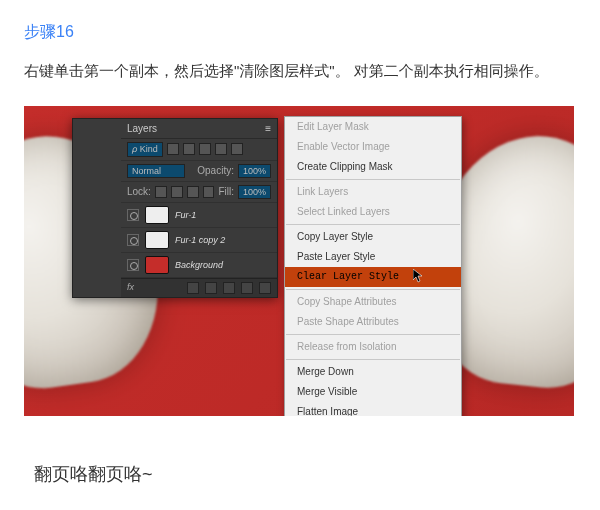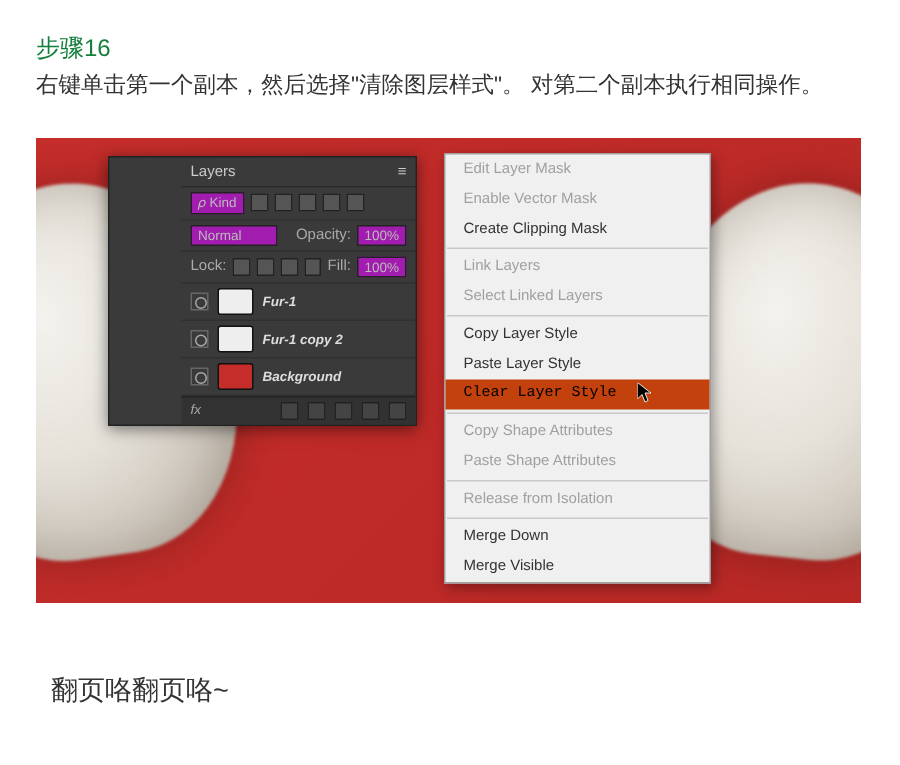--- a/index.html
+++ b/index.html
@@ -1,37 +1,37 @@
 <!DOCTYPE html>
 <html><head>
 <meta charset="utf-8">
 <style>
   * { margin: 0; padding: 0; box-sizing: border-box; }
   body { font-family: "Microsoft YaHei", -apple-system, sans-serif; background: #fff; width: 600px; }
   .wrap { padding: 22px 24px 20px 24px; }
-  .step-title { font-size: 16px; color: #15803d; }
+  .step-title { font-size: 16px; color: #3b82f6; margin-bottom: 14px; }
   .desc { font-size: 15px; color: #333; line-height: 1.9; margin-bottom: 20px; }
   .shot { position: relative; width: 550px; height: 310px; background: linear-gradient(135deg,#c52d2a 0%,#b82825 100%); overflow: hidden; }
   .fur { position: absolute; width: 200px; height: 250px; border-radius: 50% 50% 40% 40%; background: radial-gradient(ellipse at 40% 35%, #f4f2ee 0%, #e6e2da 40%, #cfc8be 70%, #b0a89a 100%); filter: blur(1px); box-shadow: 0 0 30px rgba(0,0,0,0.25), inset 0 0 40px rgba(120,110,95,0.4); }
   .fur.left { left: -70px; top: 30px; transform: rotate(-8deg); }
   .fur.right { right: -60px; top: 30px; transform: rotate(6deg); }
   .panel { position: absolute; left: 48px; top: 12px; width: 206px; background: #3a3a3a; border: 1px solid #222; box-shadow: 0 2px 10px rgba(0,0,0,0.5); font-size: 10px; color: #ccc; font-family: Tahoma, sans-serif; padding-left: 48px; }
   .panel-head { display: flex; align-items: center; justify-content: space-between; padding: 4px 6px; border-bottom: 1px solid #2a2a2a; }
   .panel-row { display: flex; align-items: center; padding: 3px 6px; gap: 4px; border-bottom: 1px solid #303030; }
-  .panel-row .dd { background: #a21caf; border: 1px solid #222; padding: 1px 4px; font-size: 9px; color: #bbb; }
+  .panel-row .dd { background: #0c4a6e; border: 1px solid #222; padding: 1px 4px; font-size: 9px; color: #bbb; }
   .panel-row .ic { width: 12px; height: 12px; background: #555; border: 1px solid #222; }
   .layer { display: flex; align-items: center; padding: 3px 6px; gap: 6px; border-bottom: 1px solid #303030; }
   .eye { width: 12px; height: 12px; border: 1px solid #666; position: relative; }
   .eye::after { content: ""; position: absolute; width: 6px; height: 6px; border: 1px solid #aaa; border-radius: 50%; left: 2px; top: 2px; }
   .thumb { width: 24px; height: 18px; background: #eee; border: 1px solid #111; border-radius: 2px; }
   .thumb.bg { background: #c52d2a; }
-  .layer span { font-size: 9px; color: #ddd; font-style: italic; font-weight: bold; }
+  .layer span { font-size: 9px; color: #ddd; font-style: italic; }
   .panel-foot { background: #323232; padding: 3px 6px; display: flex; gap: 6px; justify-content: flex-end; border-top: 1px solid #222; }
   .panel-foot .b { width: 12px; height: 12px; background: #444; border: 1px solid #222; }
-  .menu { position: absolute; left: 272px; top: 10px; width: 178px; background: #f0f0f0; border: 1px solid #9f9f9f; box-shadow: 2px 3px 8px rgba(0,0,0,0.35); font-family: Tahoma, sans-serif; font-size: 10px; color: #333; }
+  .menu { position: absolute; left: 260px; top: 10px; width: 178px; background: #f0f0f0; border: 1px solid #9f9f9f; box-shadow: 2px 3px 8px rgba(0,0,0,0.35); font-family: Tahoma, sans-serif; font-size: 10px; color: #333; }
   .menu-item { padding: 3px 12px; white-space: nowrap; line-height: 1.4; }
   .menu-item.dis { color: #a0a0a0; }
   .menu-sep { height: 1px; background: #c8c8c8; margin: 2px 1px; }
   .menu-item.hl { background: #c2410c; color: #000; position: relative; font-family: Liberation Mono, monospace; }
   .cursor { position: absolute; right: 36px; top: 2px; }
   .cursor svg { width: 12px; height: 14px; }
   .footer-note { font-size: 18px; color: #333; margin-top: 46px; margin-left: 10px; }
 </style>
 </head>
 <body>
@@ -93,36 +93,37 @@
         <span class="b"></span>
         <span class="b"></span>
         <span class="b"></span>
         <span class="b"></span>
         <span class="b"></span>
       </div>
     </div>
 
     <div class="menu" id="ctx-menu">
         <div class="menu-item dis">Edit Layer Mask</div>
-        <div class="menu-item dis">Enable Vector Mask</div>
+        <div class="menu-item dis">Enable Vector Image</div>
         <div class="menu-item">Create Clipping Mask</div>
         <div class="menu-sep"></div>
         <div class="menu-item dis">Link Layers</div>
         <div class="menu-item dis">Select Linked Layers</div>
         <div class="menu-sep"></div>
         <div class="menu-item">Copy Layer Style</div>
         <div class="menu-item">Paste Layer Style</div>
         <div class="menu-item hl">Clear Layer Style<span class="cursor"><svg viewBox="0 0 12 14">
               <path d="M0 0 L0 11 L3 8 L5 13 L7 12 L5 7 L9 7 Z" fill="#000" stroke="#fff" stroke-width="0.6"></path>
             </svg></span></div>
         <div class="menu-sep"></div>
         <div class="menu-item dis">Copy Shape Attributes</div>
         <div class="menu-item dis">Paste Shape Attributes</div>
         <div class="menu-sep"></div>
         <div class="menu-item dis">Release from Isolation</div>
         <div class="menu-sep"></div>
         <div class="menu-item">Merge Down</div>
         <div class="menu-item">Merge Visible</div>
+        <div class="menu-item">Flatten Image</div>
       </div>
   </div>
 
   <div class="footer-note">翻页咯翻页咯~</div>
 </div>
 
 </body></html>

